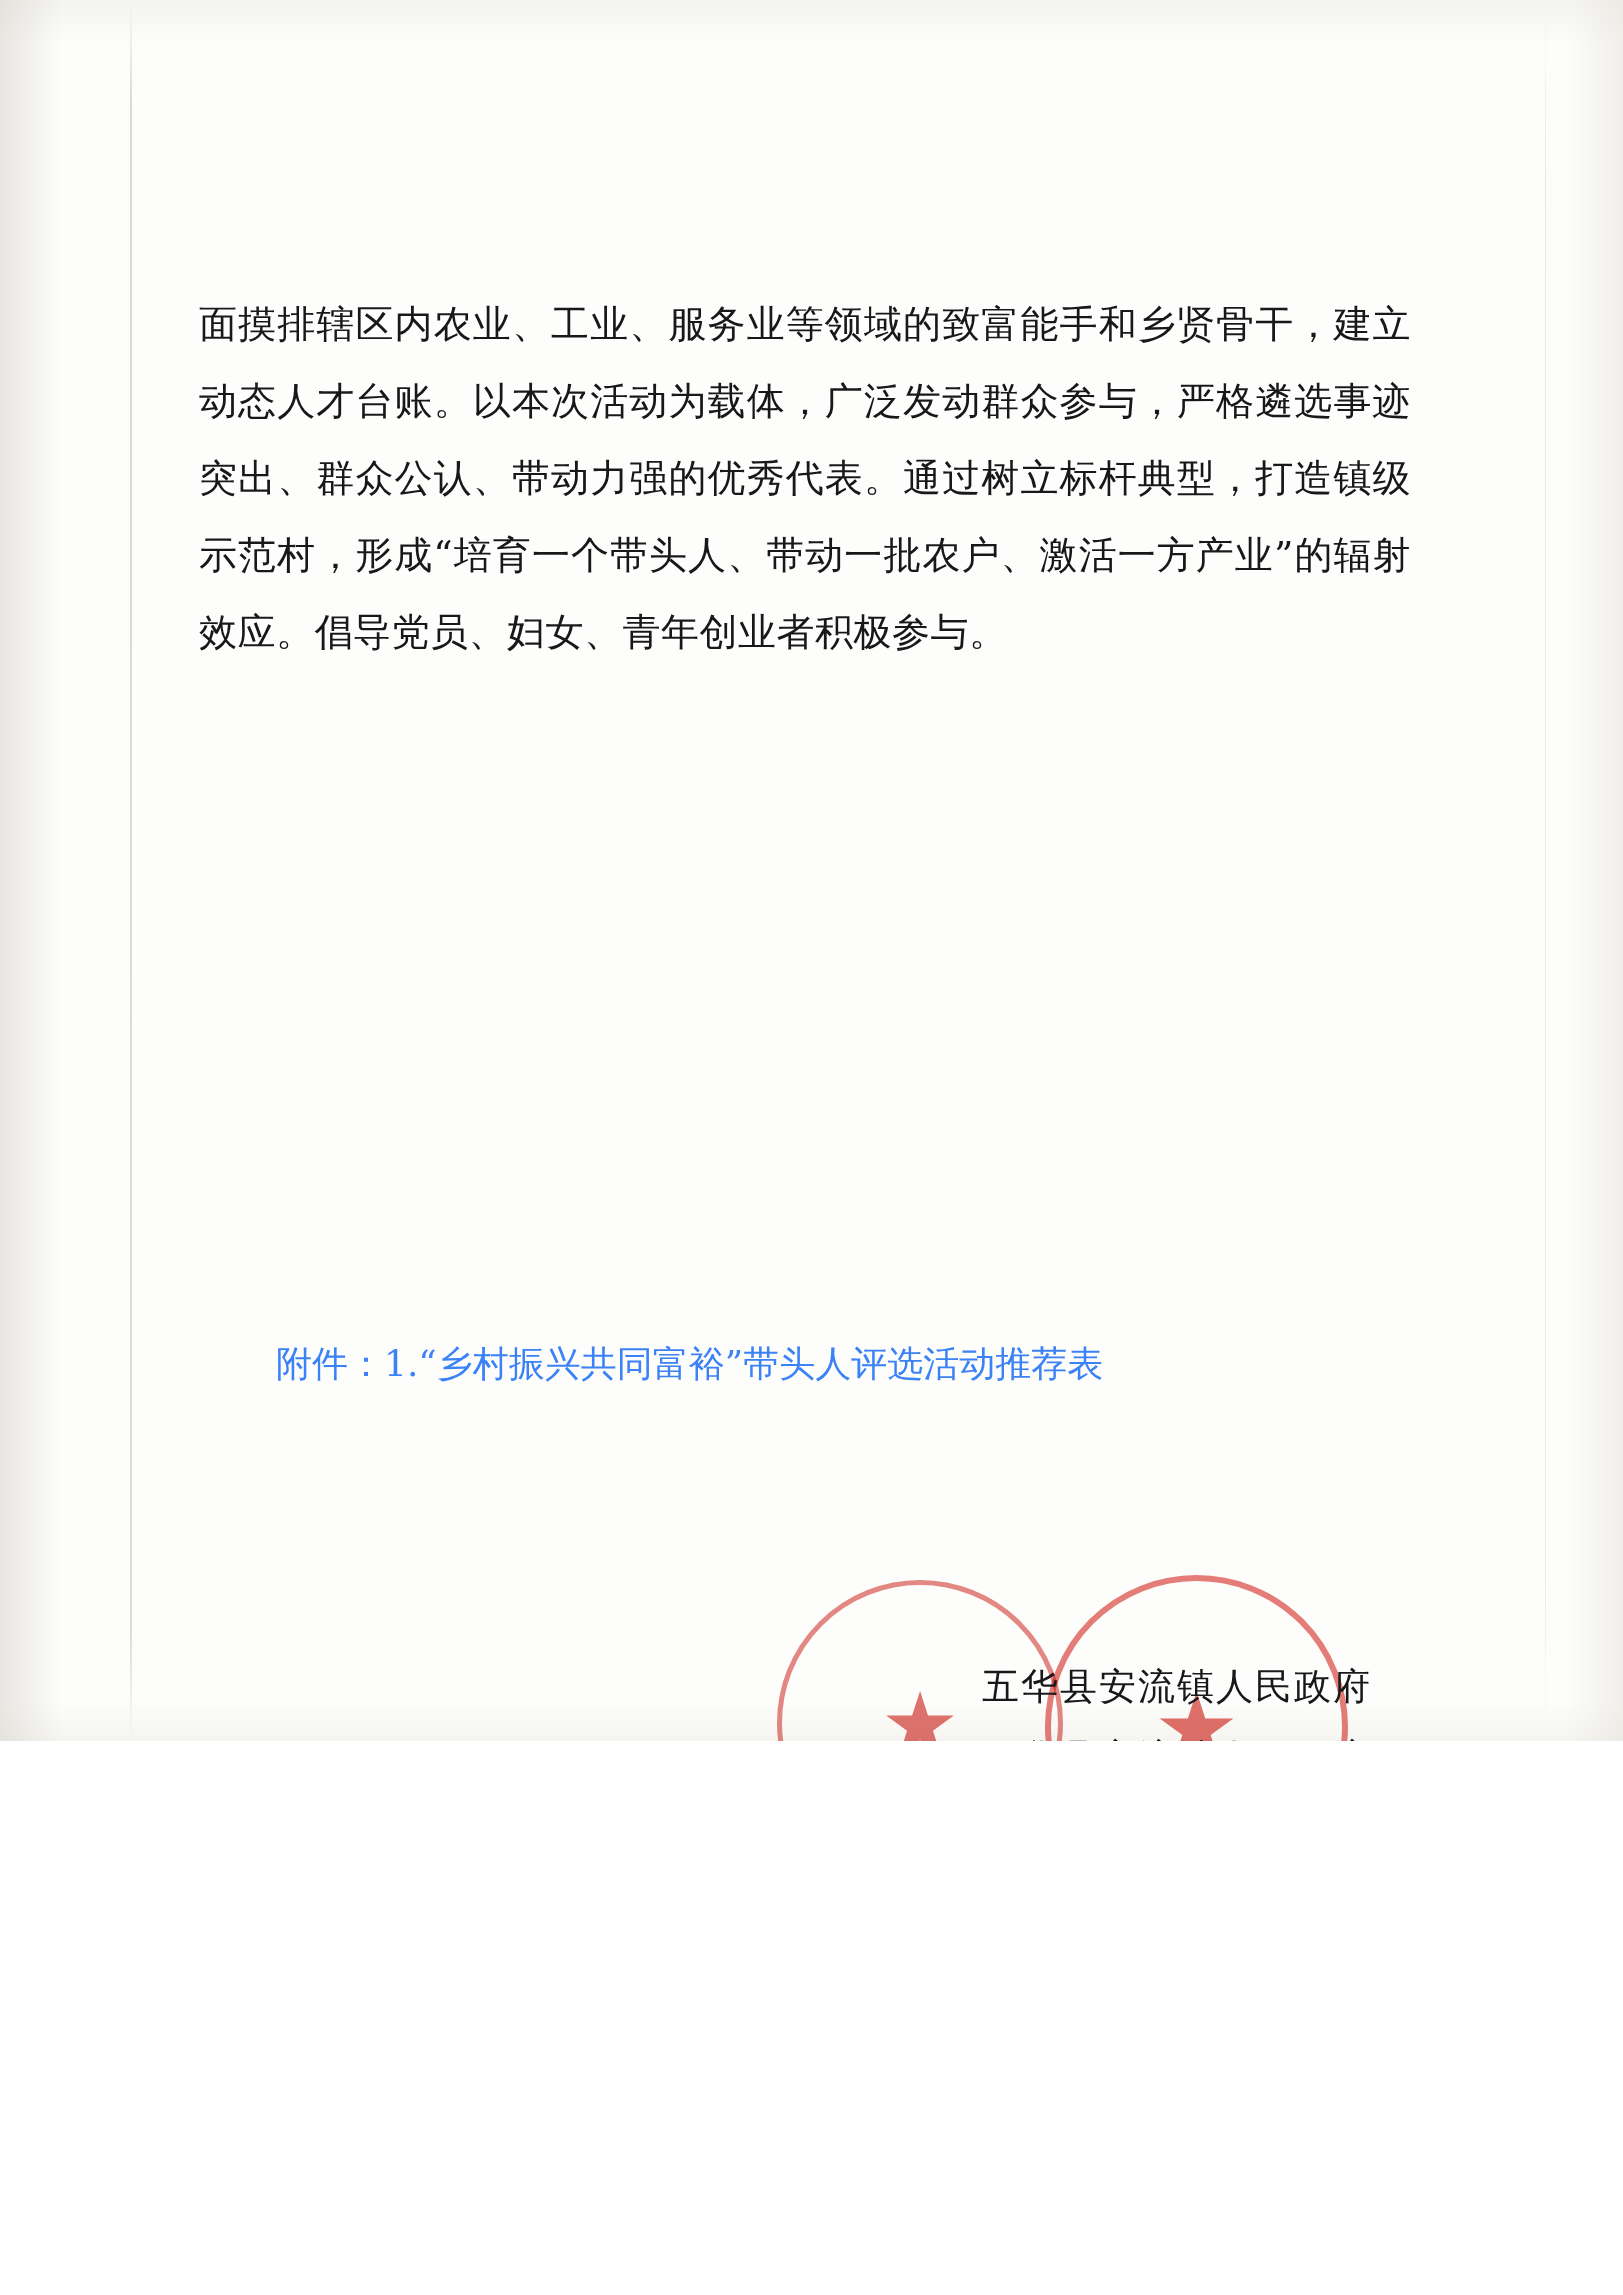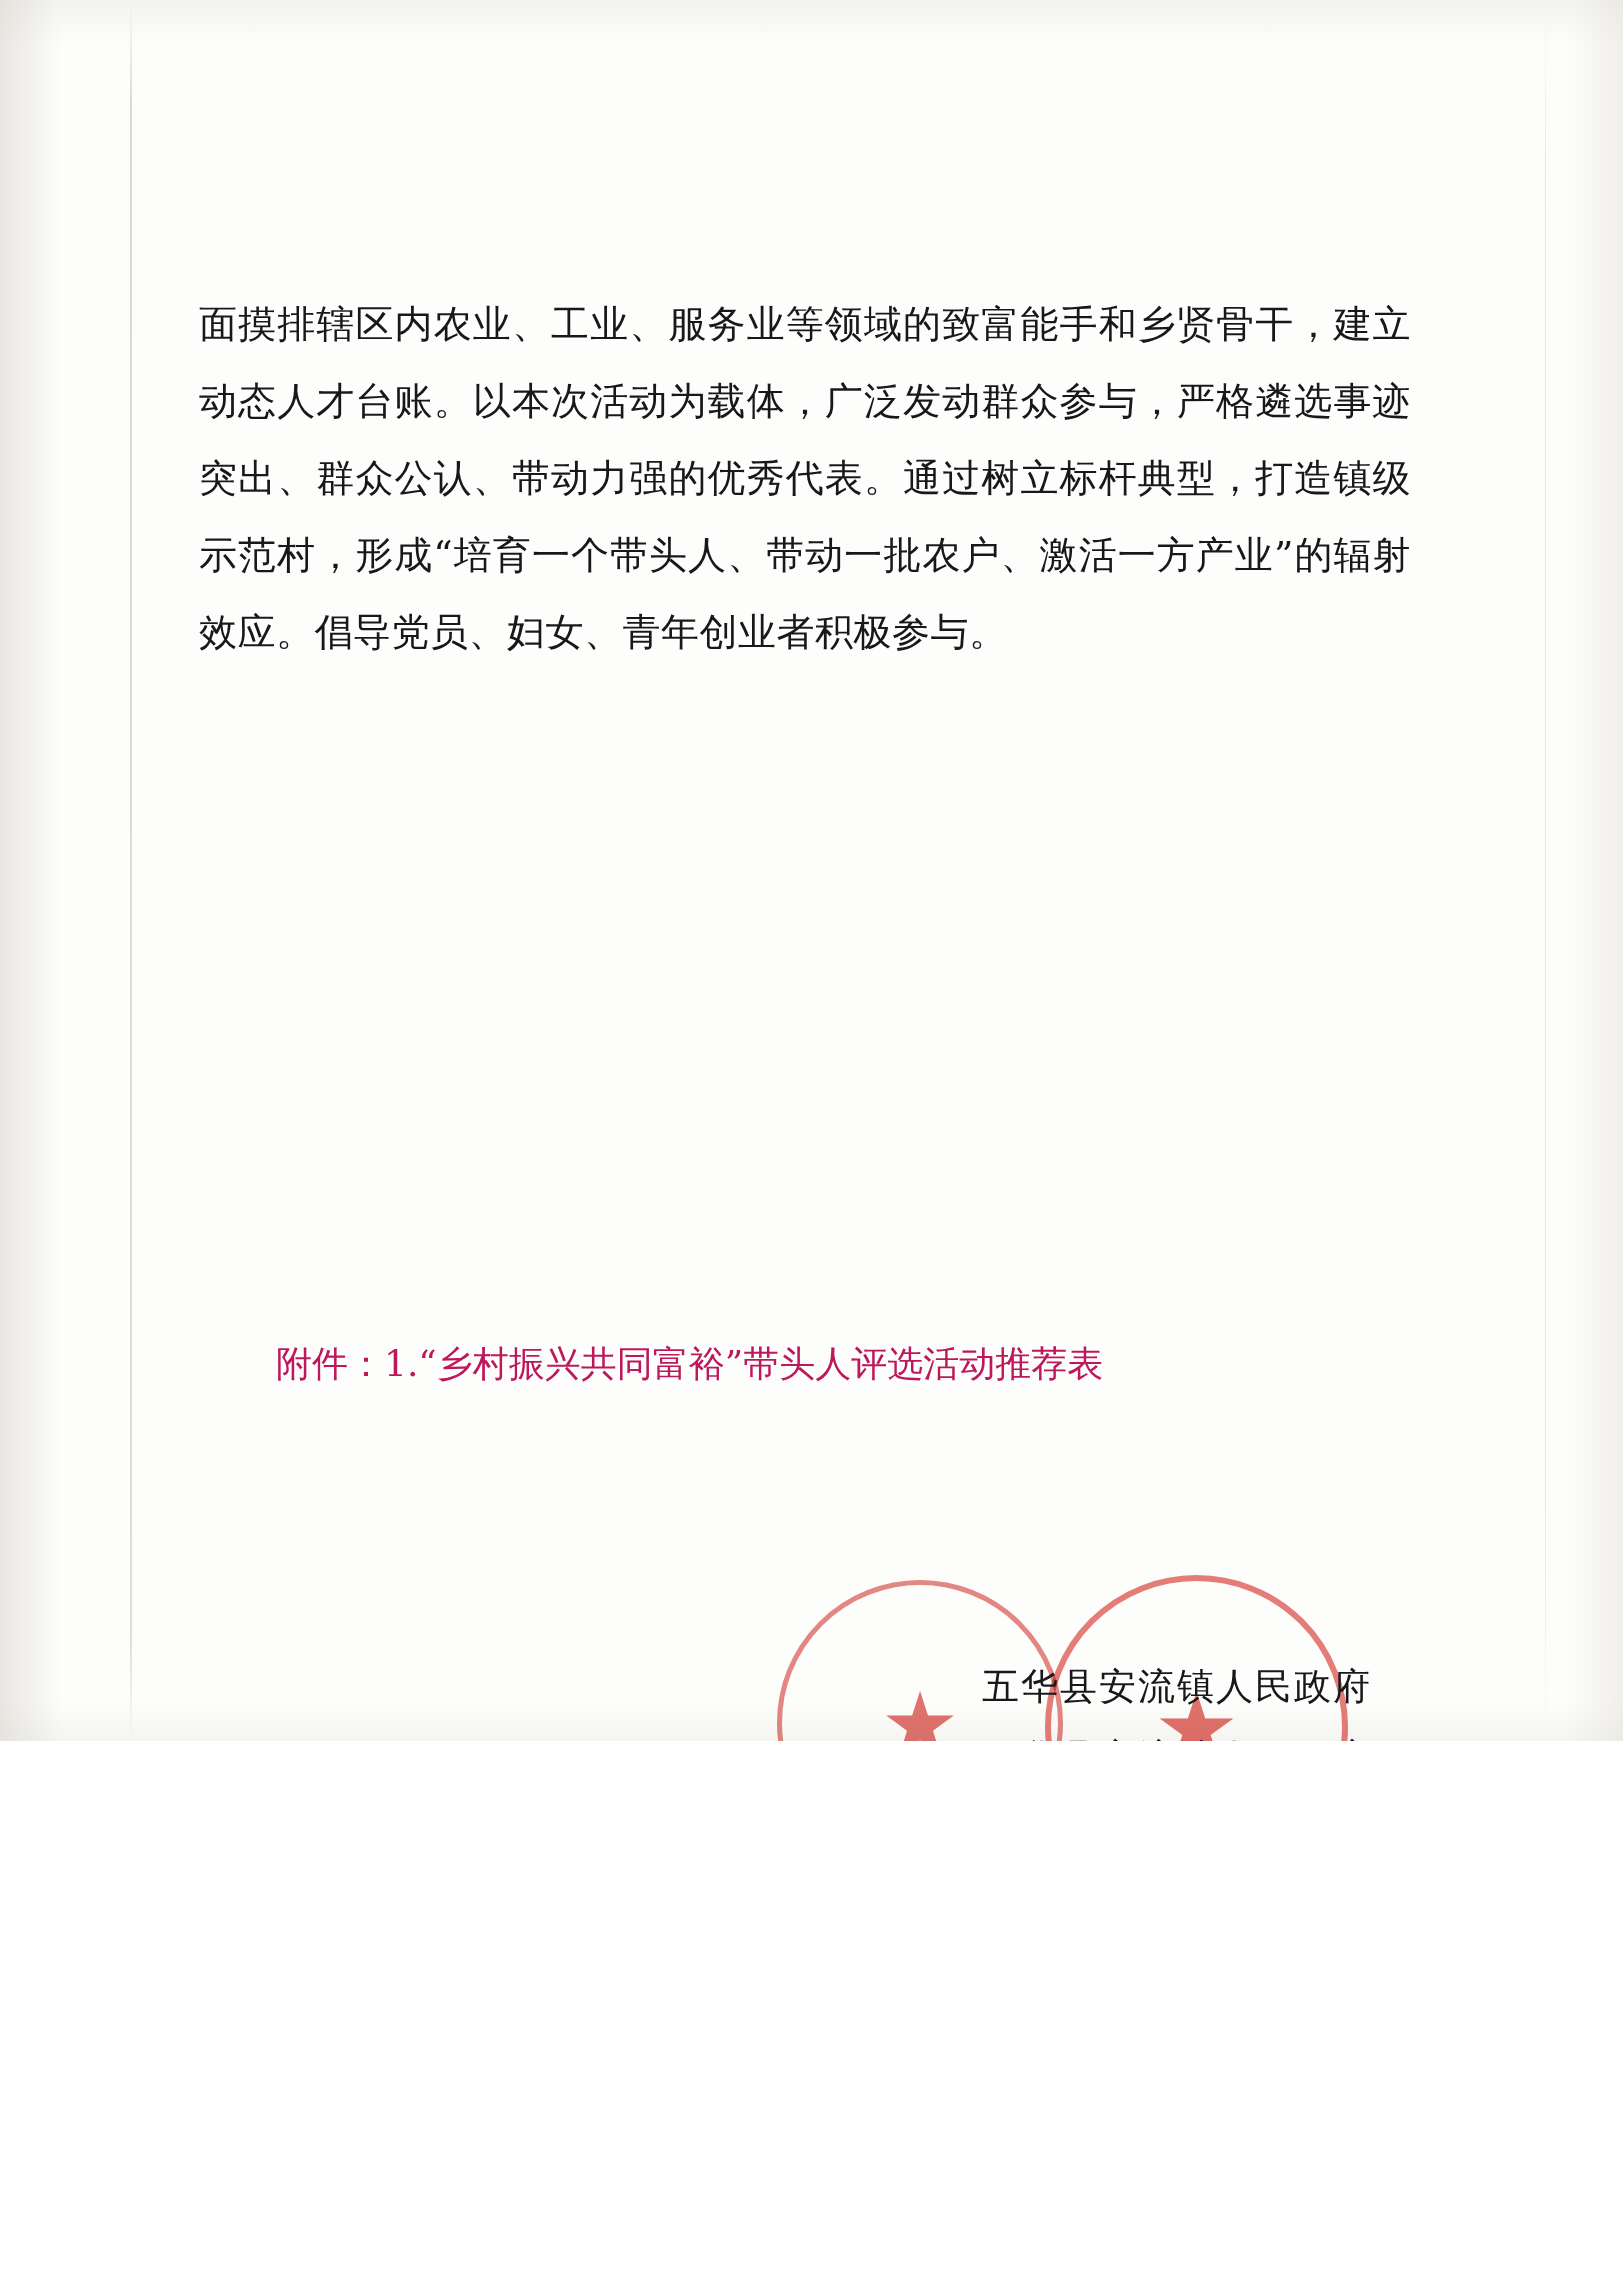--- a/index.html
+++ b/index.html
@@ -76,21 +76,21 @@
     font-weight: bold;
   }
 
   .attachments {
     position: absolute;
     left: 276px;
     top: 1332px;
     width: 1074px;
     font-size: 36px;
     line-height: 64px;
-    color: #be185d;
+    color: #3b82f6;
   }
   .attachments .line2 {
     padding-left: 127px;
   }
 
   .signature {
     position: absolute;
     right: 204px;
     top: 1651px;
     text-align: left;

